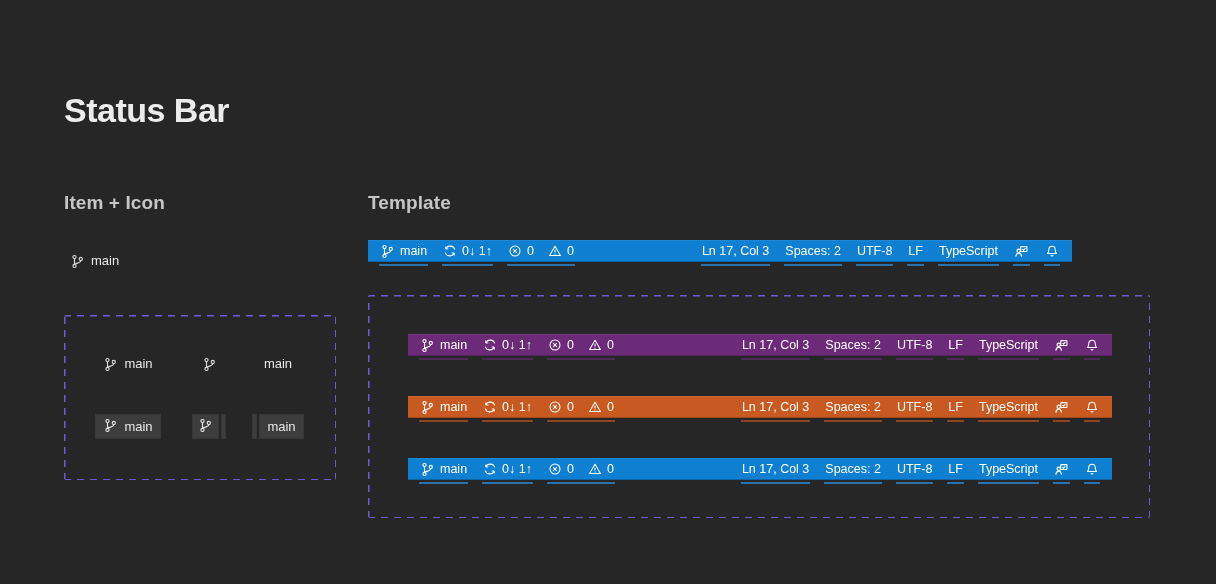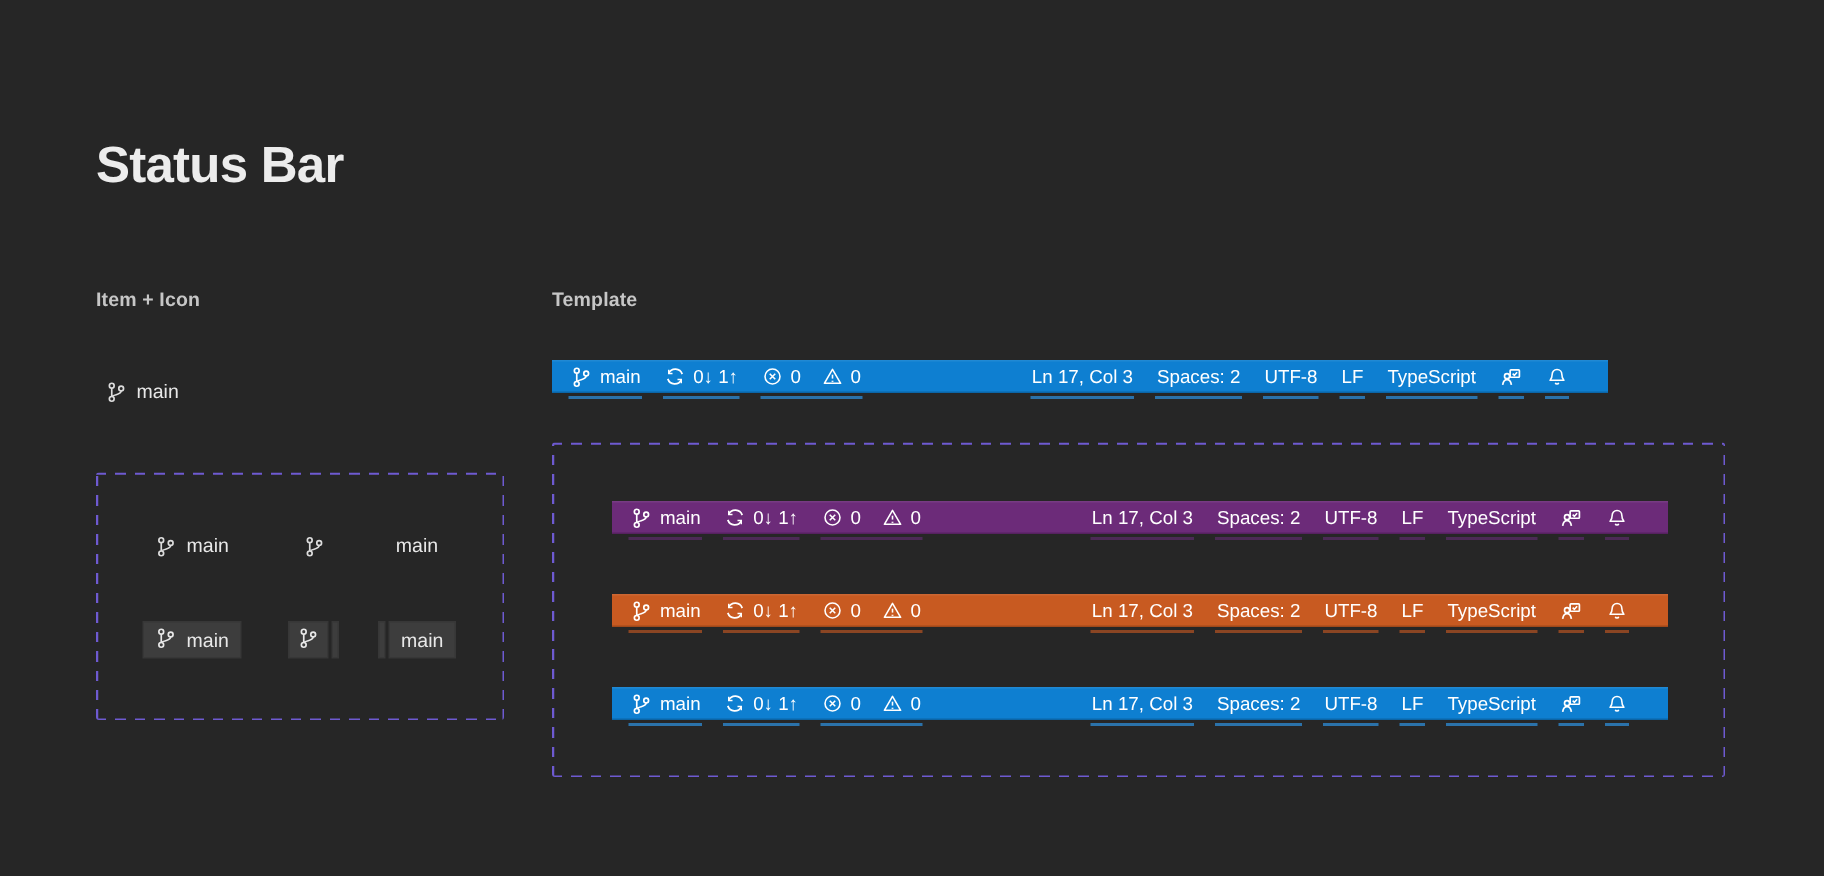--- a/index.html
+++ b/index.html
@@ -10,21 +10,21 @@
     -webkit-font-smoothing:antialiased;
   }
   .abs{position:absolute;}
 
   
   .page-title{
     left:64px;top:68px;
     font-size:34px;font-weight:800;letter-spacing:-0.5px;color:#ececec;
   }
   .section-label{
-    font-size:13px;font-weight:700;color:#c6c6c6;letter-spacing:0.1px;
+    font-size:19px;font-weight:700;color:#c6c6c6;letter-spacing:0.1px;
   }
   #label-item-icon{left:64px;top:192px;}
   #label-template{left:368px;top:192px;}
 
   
   .mini-item{
     display:inline-flex;align-items:center;gap:6px;
     color:#e8e8e8;font-size:13px;line-height:22px;height:22px;
   }
   .mini-item .icon svg{display:block;}
@@ -81,21 +81,21 @@
     display:flex;justify-content:space-between;align-items:center;
     color:#fff;font-size:12.5px;
     box-shadow:inset 0 -1px 0 rgba(0,0,0,0.20), inset 0 1px 0 rgba(255,255,255,0.08);
   }
   .sb--blue  {--bar:var(--bar-blue,#0e7fd1);  --ul:#2b72aa;}
   .sb--purple{--bar:var(--bar-purple,#6c2b79);--ul:#4c2a56;}
   .sb--orange{--bar:var(--bar-orange,#c85a21);--ul:#8a4523;}
 
   .sb-group{display:flex;align-items:center;height:100%;}
   .sb-left{padding-left:4px;}
-  .sb-right{padding-right:19px;}
+  .sb-right{padding-right:5px;}
   .sb-item{
     position:relative;display:flex;align-items:center;gap:5px;
     height:100%;padding:0 8px;white-space:nowrap;cursor:default;
   }
   .sb-item::after{
     content:"";position:absolute;left:7px;right:7px;bottom:-4px;height:2px;
     background:var(--ul);
   }
   .sb-item .icon{display:flex;align-items:center;}
   .sb-item .icon svg{display:block;}

